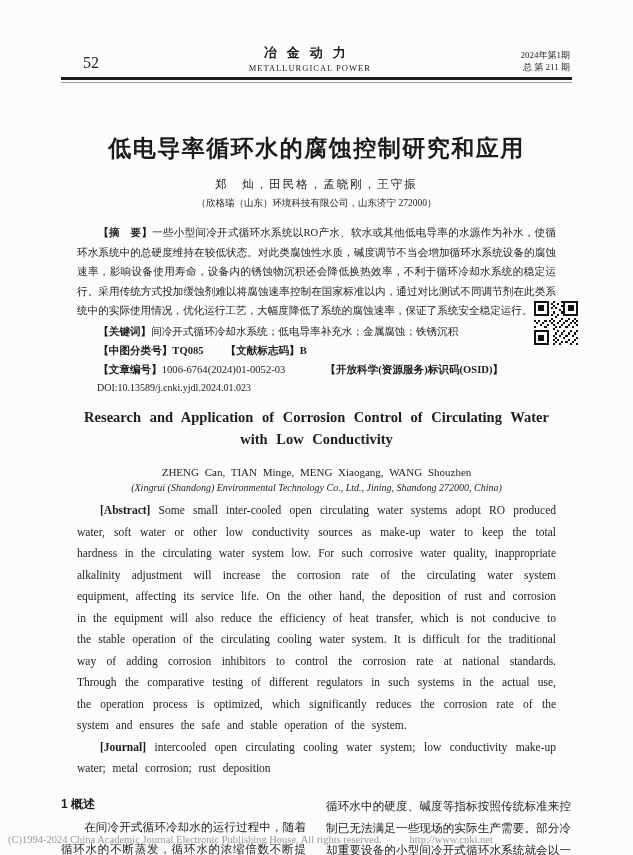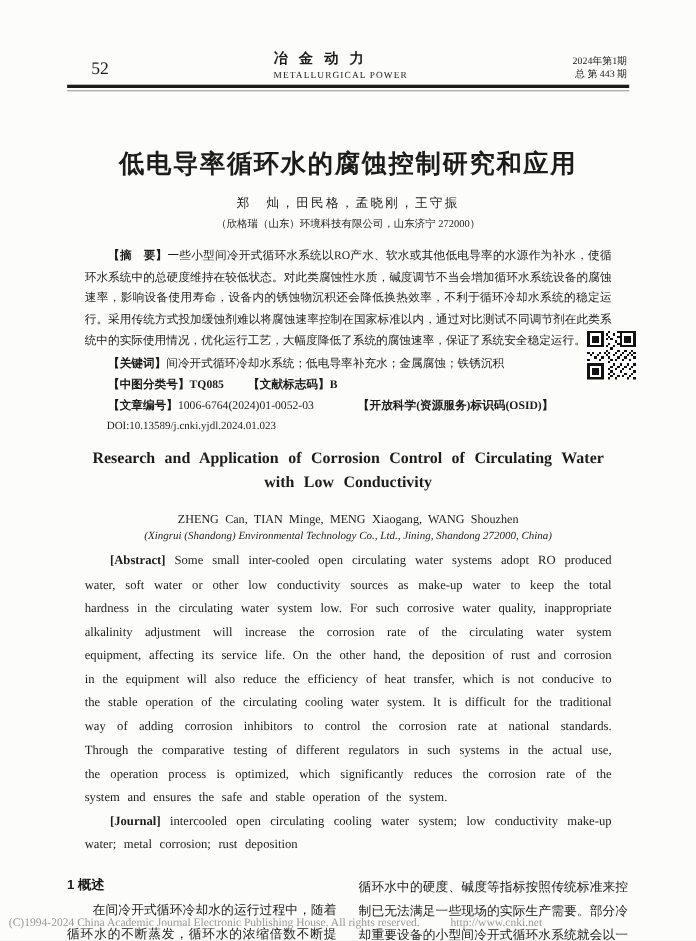--- a/index.html
+++ b/index.html
@@ -12,21 +12,21 @@
     color:#1c1c1c;
     overflow:hidden;
   }
   .content{margin:0 61px;}
   
   .page-header{
     display:flex;justify-content:space-between;align-items:flex-end;
     padding-top:44px;
   }
   .page-num{font-size:16px;padding-left:22px;align-self:center;margin-top:8px;}
-  .journal-cn{font-size:13px;font-weight:bold;letter-spacing:10px;text-align:left;}
+  .journal-cn{font-size:13px;font-weight:bold;letter-spacing:10px;text-align:center;}
   .journal-en{font-size:8.5px;letter-spacing:1px;text-align:center;margin-top:1px;}
   .issue{text-align:right;font-size:9px;line-height:12px;padding-right:2px;}
   .rule{margin-top:4px;}
   .rule-thick{height:3px;background:#1b1b1b;}
   .rule-thin{height:1px;background:#9a9a9a;margin-top:2px;}
   
   .title-cn{
     margin:50px 0 0 0;text-align:center;
     font-size:23px;font-weight:bold;letter-spacing:1.5px;
   }
@@ -86,21 +86,21 @@
   <div class="content">
 
     <header class="page-header">
       <div class="page-num">52</div>
       <div class="journal-block">
         <div class="journal-cn">冶金动力</div>
         <div class="journal-en">METALLURGICAL POWER</div>
       </div>
       <div class="issue">
         <div>2024年第1期</div>
-        <div>总 第 443 期</div>
+        <div>总 第 211 期</div>
       </div>
     </header>
     <div class="rule">
       <div class="rule-thick"></div>
       <div class="rule-thin"></div>
     </div>
 
     <h1 class="title-cn">低电导率循环水的腐蚀控制研究和应用</h1>
     <div class="authors-cn">郑　灿，田民格，孟晓刚，王守振</div>
     <div class="affil-cn">（欣格瑞（山东）环境科技有限公司，山东济宁 272000）</div>

